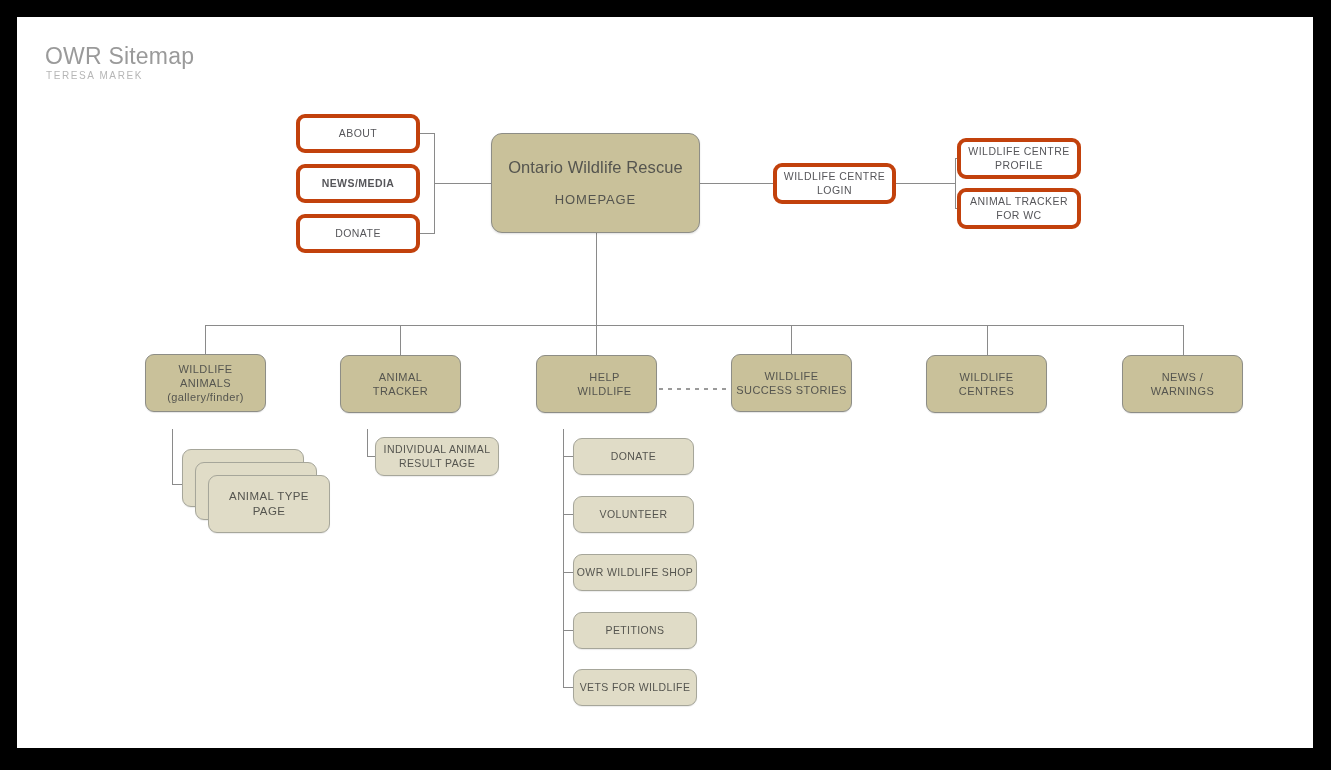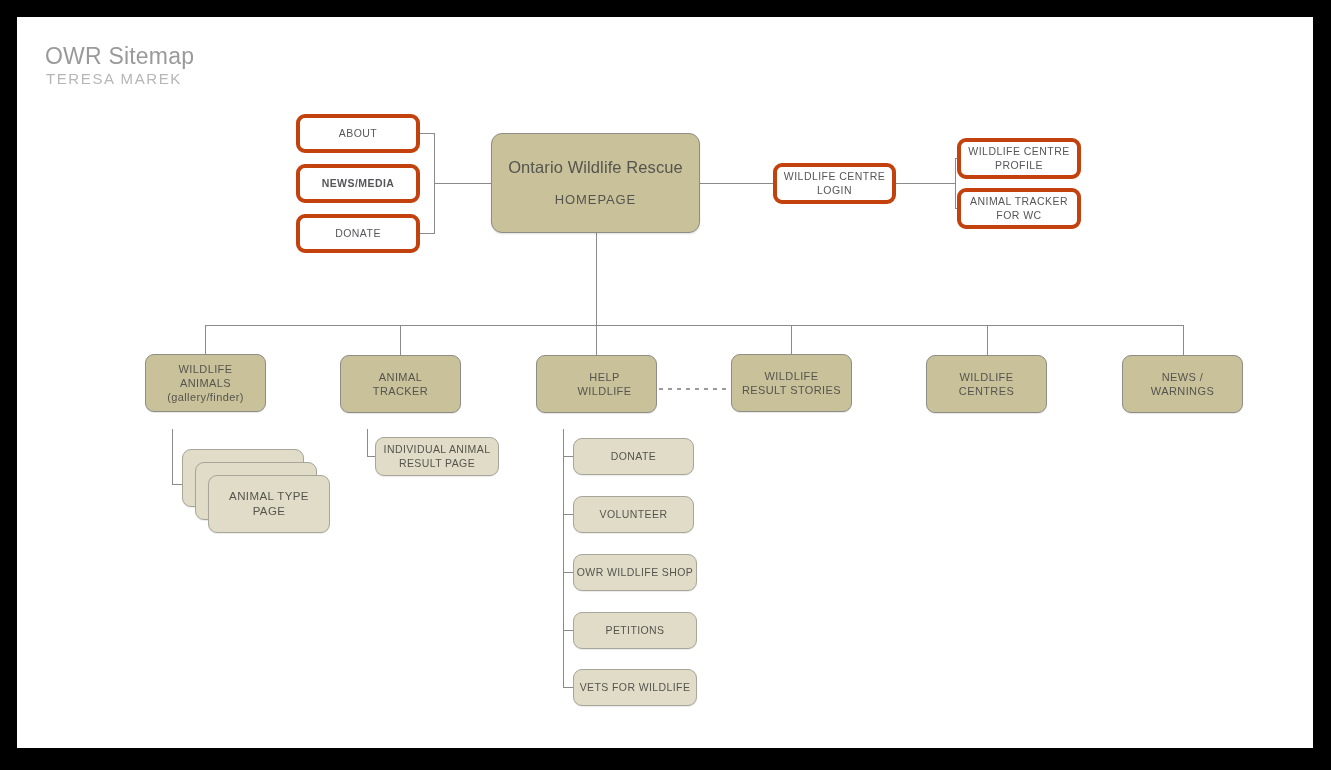--- a/index.html
+++ b/index.html
@@ -36,21 +36,21 @@
     font-size: 23px;
     font-weight: 400;
     color: #9a9a9a;
     letter-spacing: 0.2px;
     white-space: nowrap;
   }
   .hdr-sub {
     position: absolute;
     left: 29px;
     top: 53px;
-    font-size: 15px;
+    font-size: 10px;
     font-weight: 400;
     color: #b6b6b6;
     letter-spacing: 1.6px;
     white-space: nowrap;
   }
 
   
   svg.links {
     position: absolute;
     left: 0; top: 0;
@@ -294,21 +294,21 @@
       <span class="ln">TRACKER</span>
     </div>
 
     <div class="node n-tan" style="left:519px; top:338px; width:121px; height:58px;padding-left:16px;">
       <span class="ln">HELP</span>
       <span class="ln">WILDLIFE</span>
     </div>
 
     <div class="node n-tan" style="left:714px; top:337px; width:121px; height:58px;">
       <span class="ln">WILDLIFE</span>
-      <span class="ln">RESULT STORIES</span>
+      <span class="ln">SUCCESS STORIES</span>
     </div>
 
     <div class="node n-tan" style="left:909px; top:338px; width:121px; height:58px;">
       <span class="ln">WILDLIFE</span>
       <span class="ln">CENTRES</span>
     </div>
 
     <div class="node n-tan" style="left:1105px; top:338px; width:121px; height:58px;">
       <span class="ln">NEWS /</span>
       <span class="ln">WARNINGS</span>

